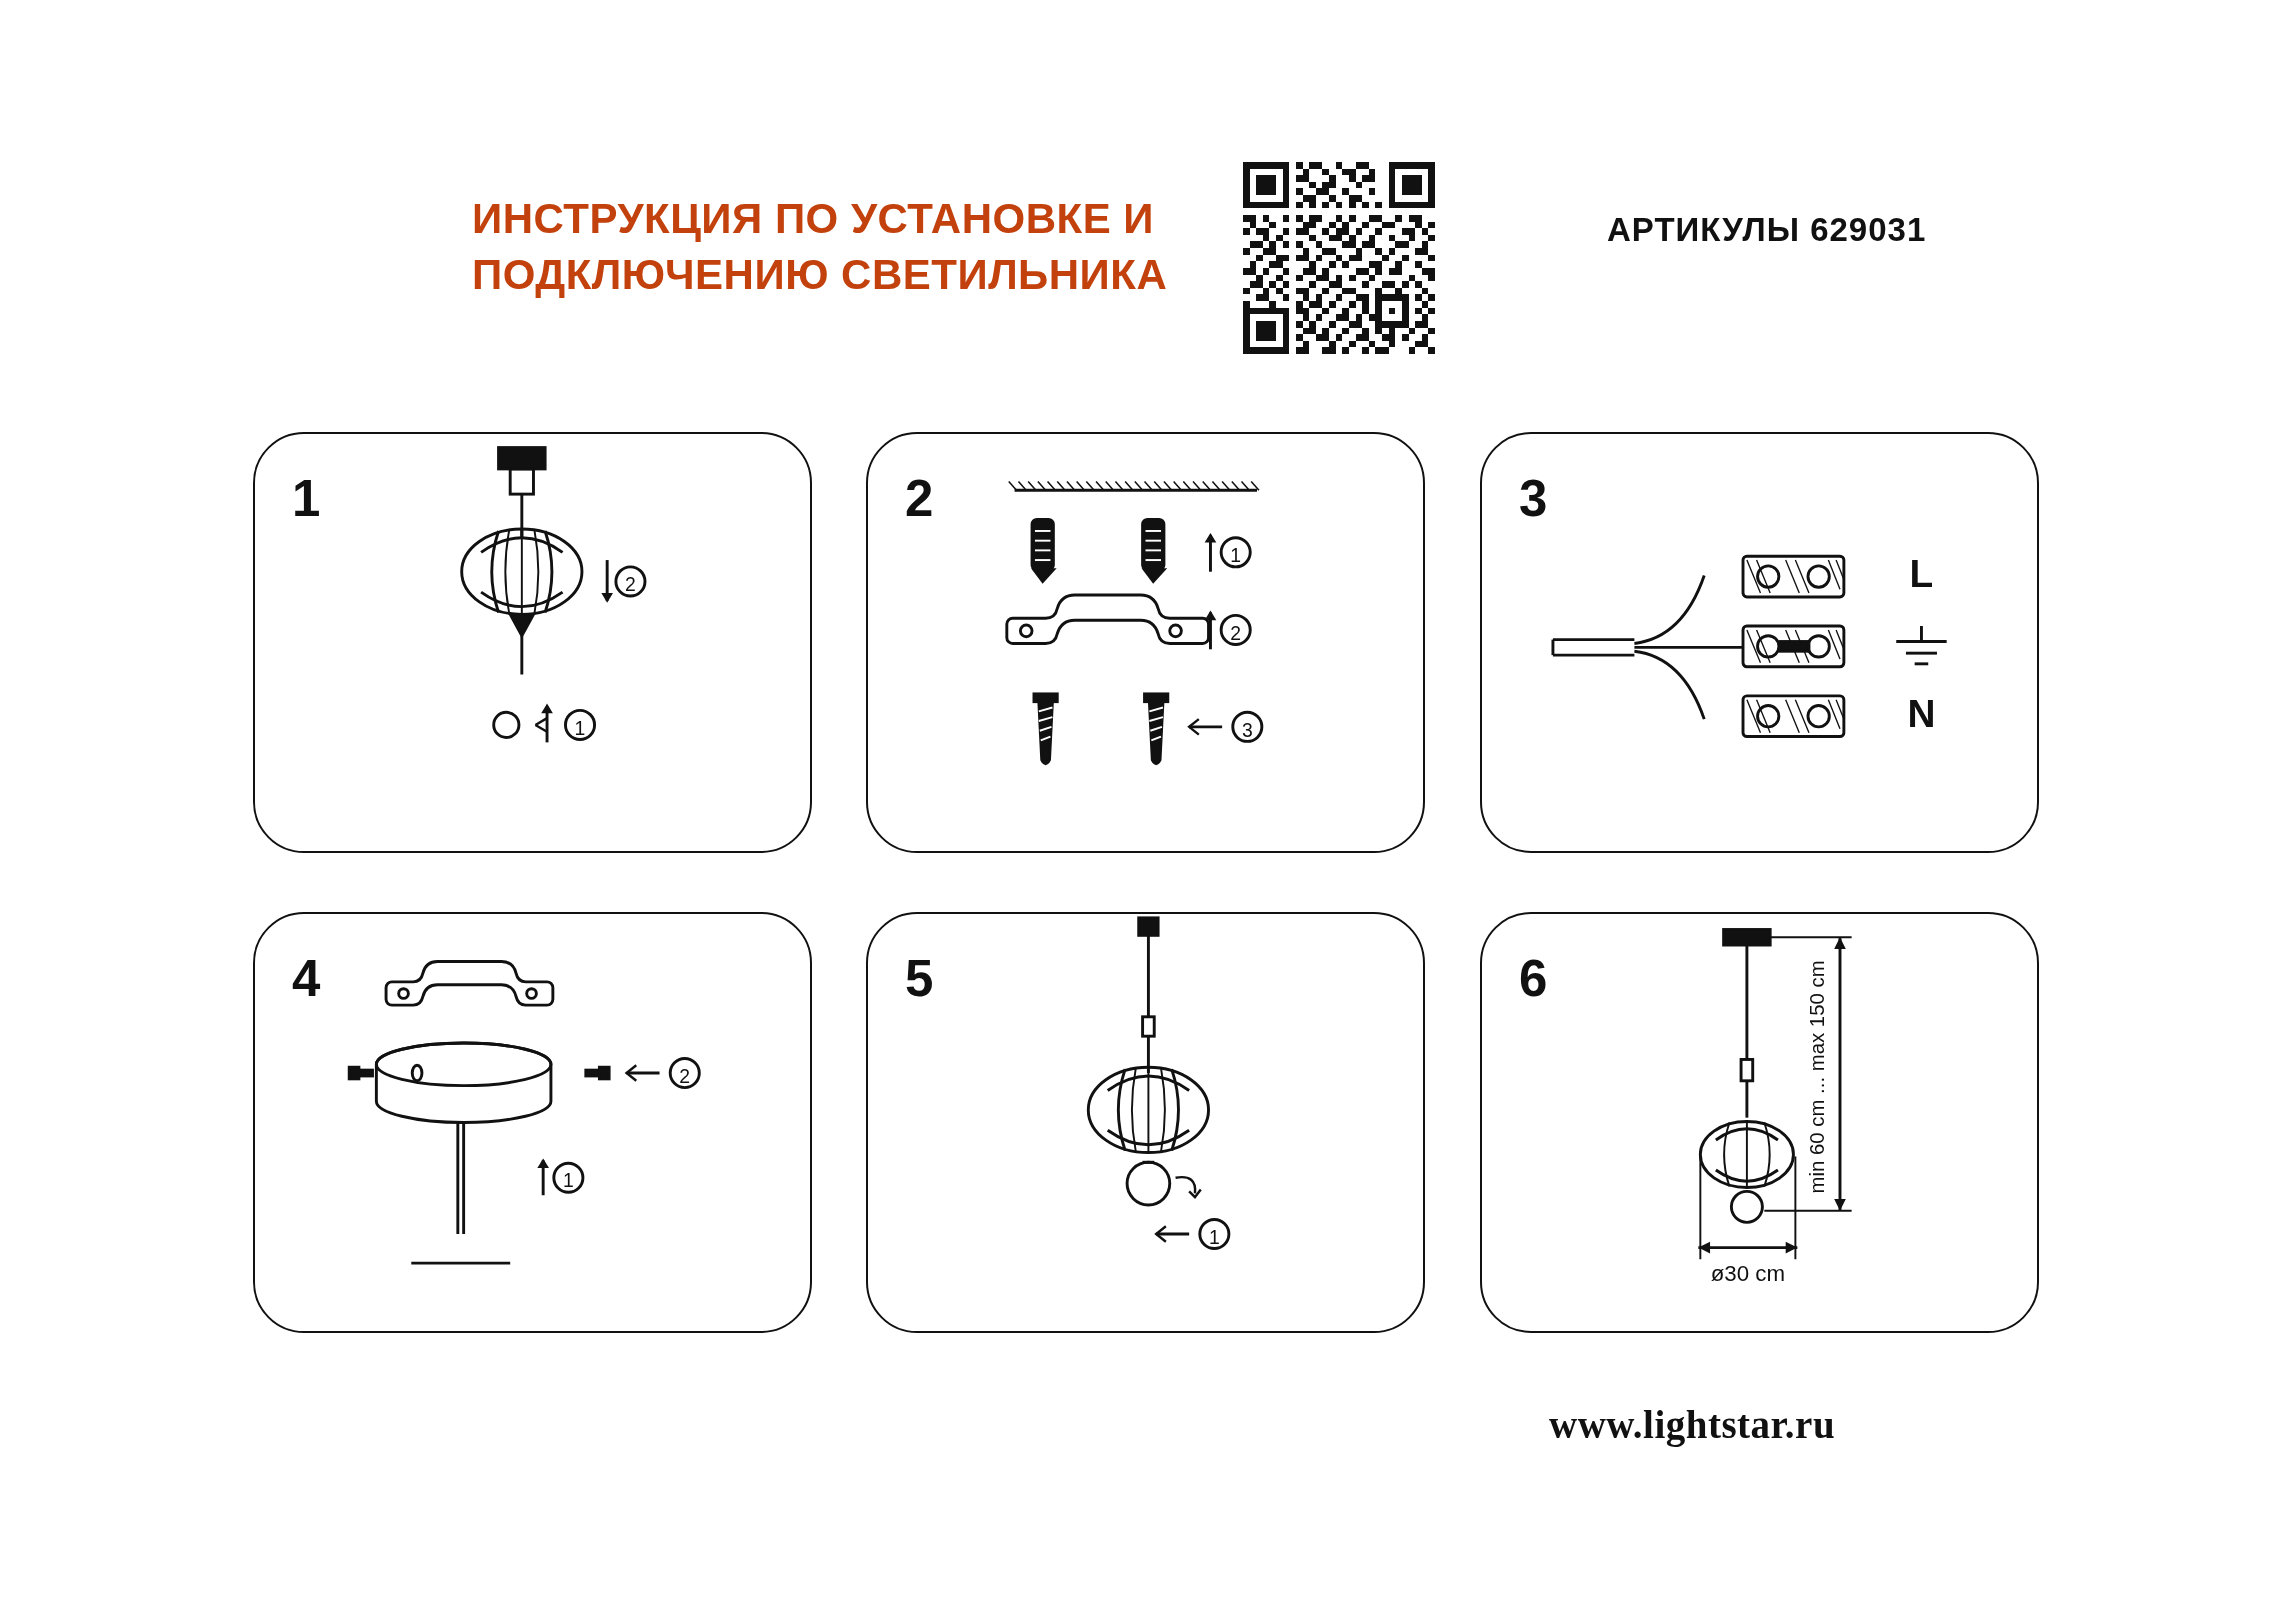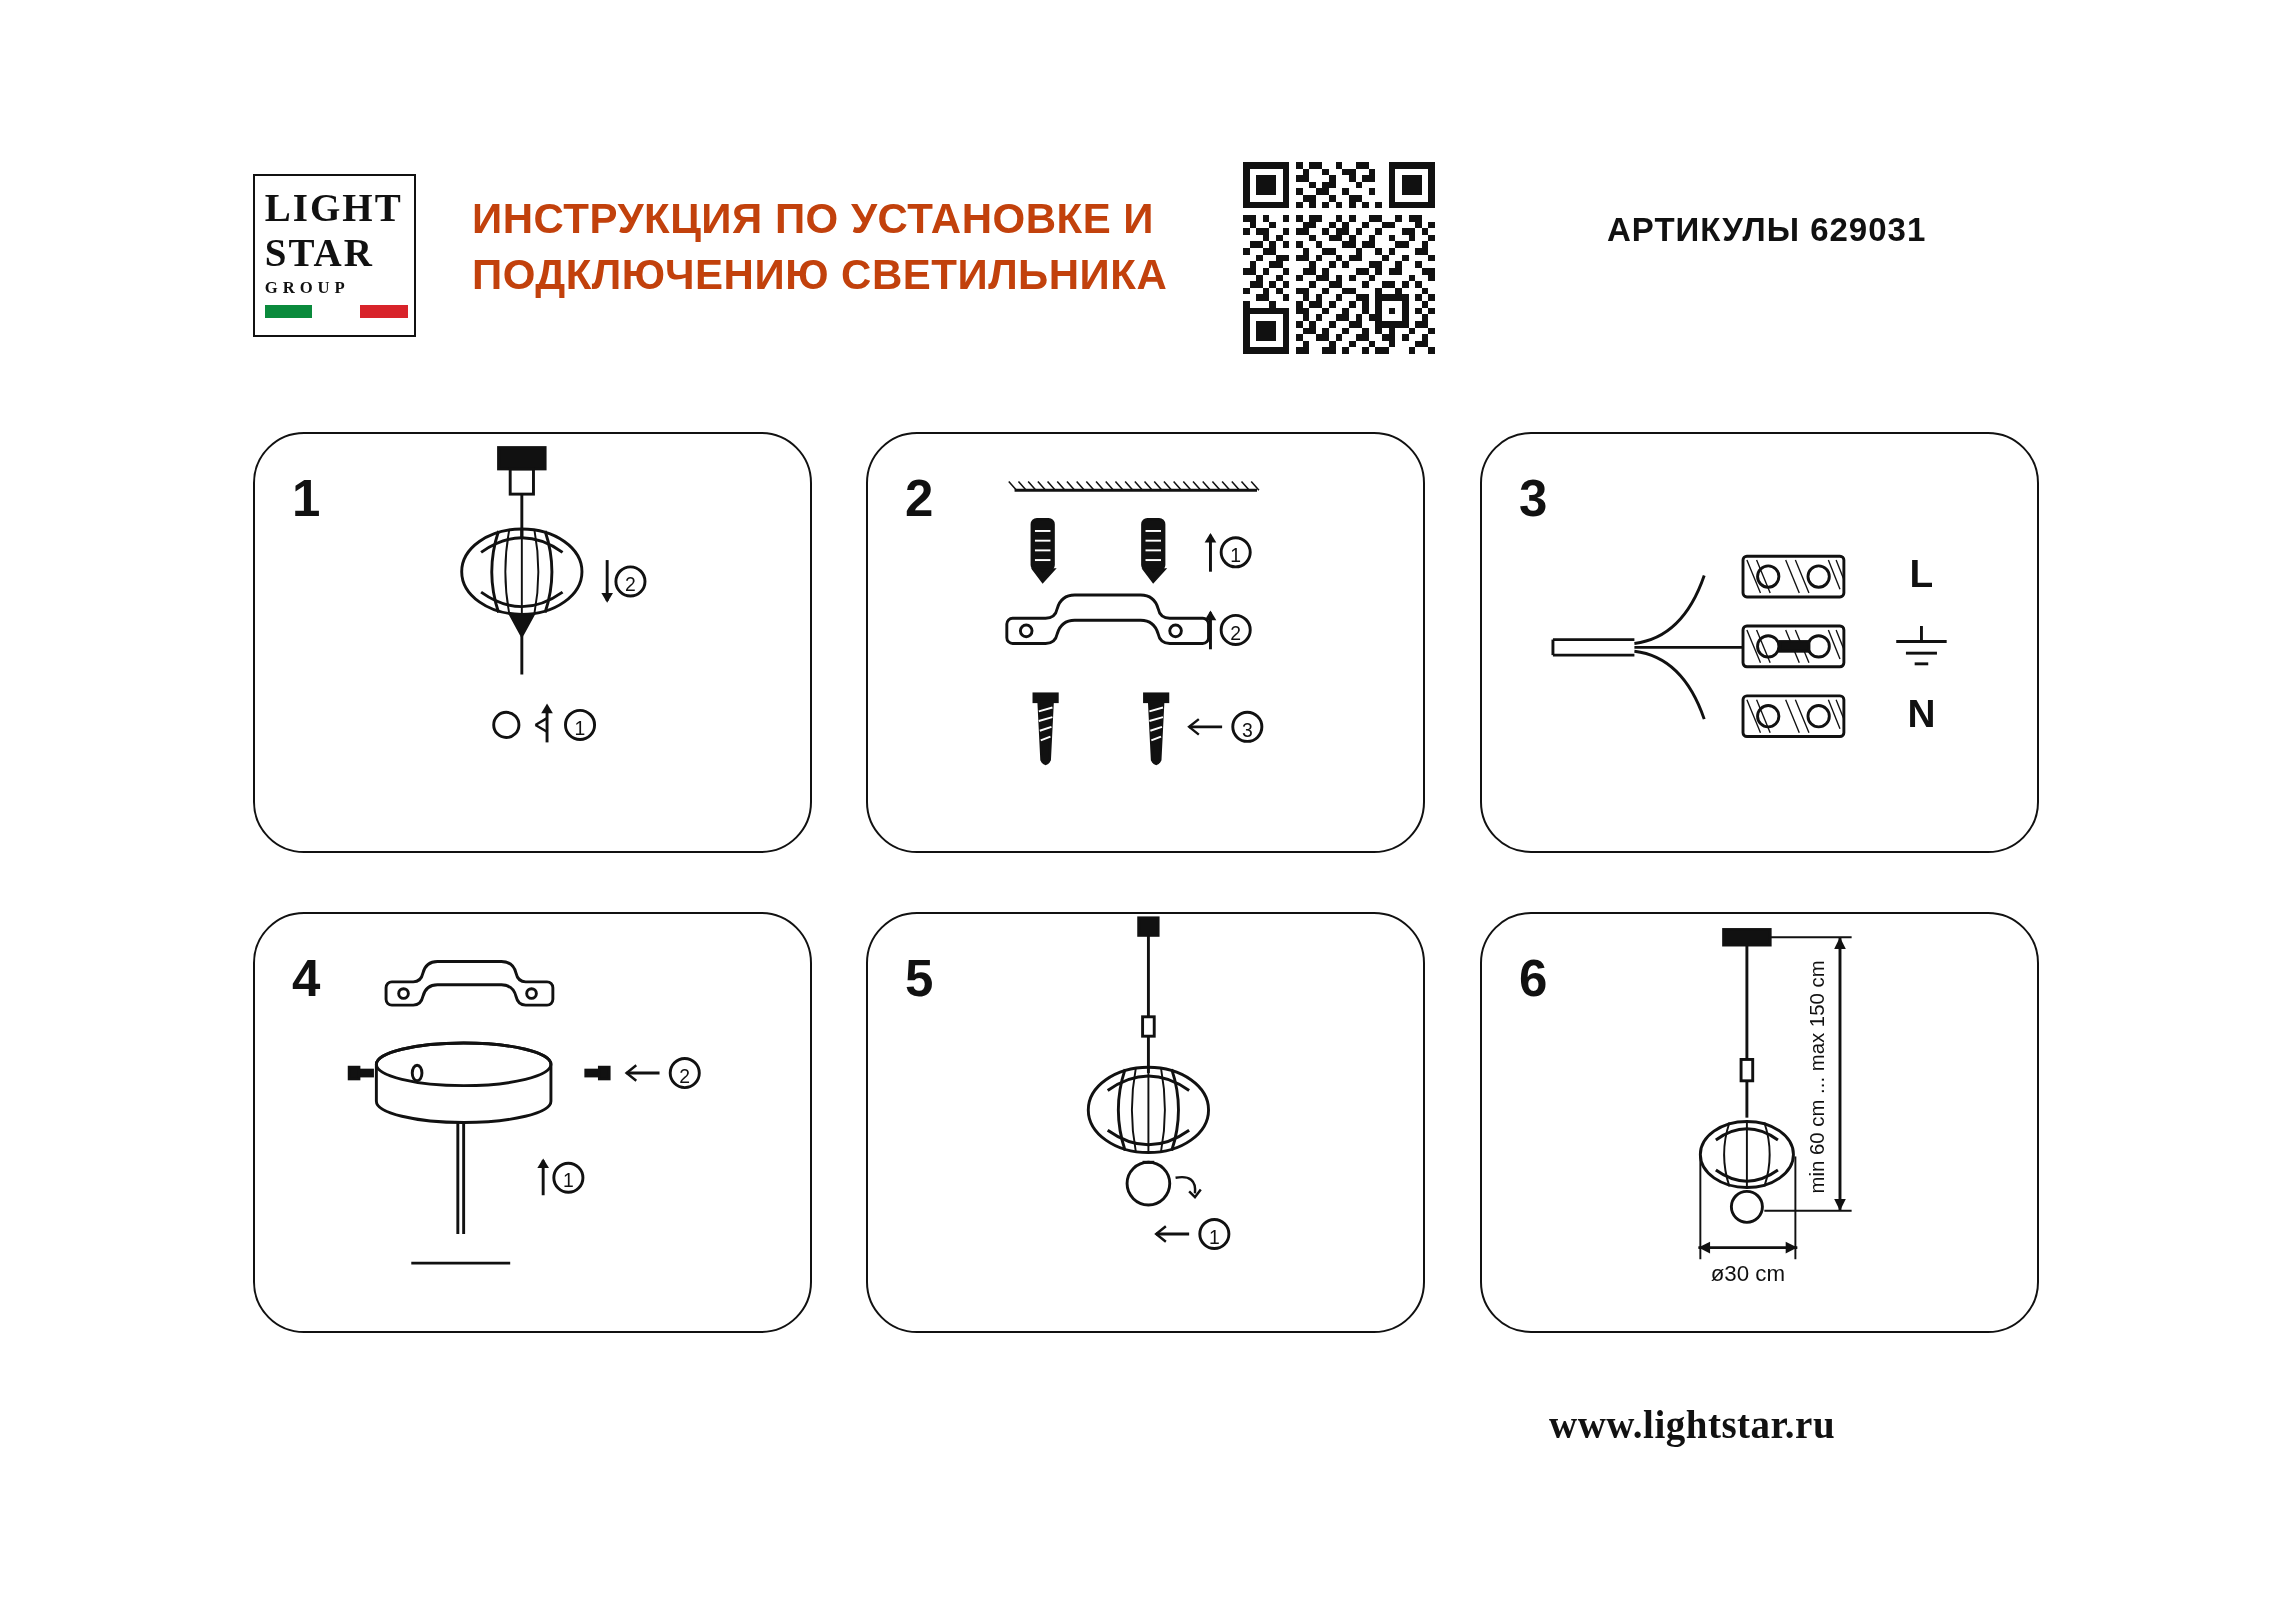--- a/index.html
+++ b/index.html
@@ -155,30 +155,20 @@
   svg text {
     font-family: "Liberation Sans", sans-serif;
     fill: #111;
   }
 </style>
 </head>
 <body>
 
 <div class="header">
 
-  <div class="logo-box">
-    <div class="logo-line logo-light">LIGHT</div>
-    <div class="logo-line logo-star">STAR</div>
-    <div class="logo-line logo-group">GROUP</div>
-    <div class="flag">
-      <span class="g"></span>
-        <span class="w"></span>
-        <span class="r"></span>
-    </div>
-  </div>
 
   <div class="header-title">
     <div>ИНСТРУКЦИЯ ПО УСТАНОВКЕ И</div>
     <div>ПОДКЛЮЧЕНИЮ СВЕТИЛЬНИКА</div>
   </div>
 
   <div class="qr">
     <svg width="192" height="192" viewBox="0 0 29 29" shape-rendering="crispEdges">
       <rect width="29" height="29" fill="#fff"></rect>
       <g fill="#111">

